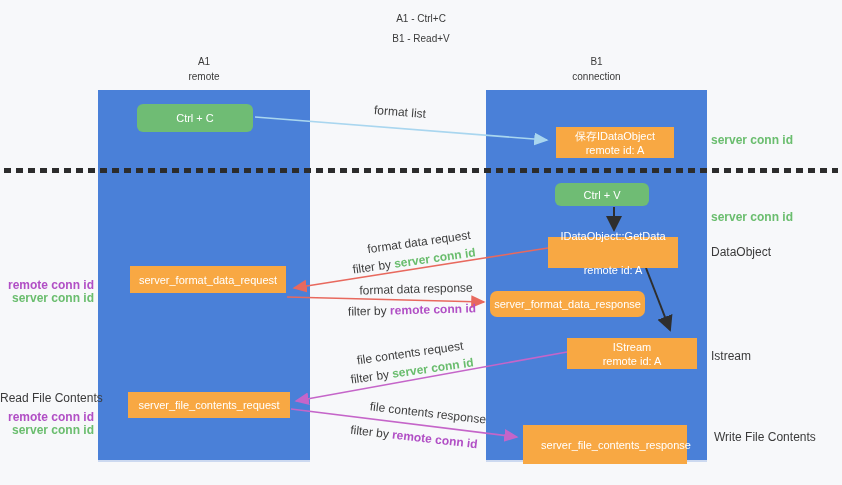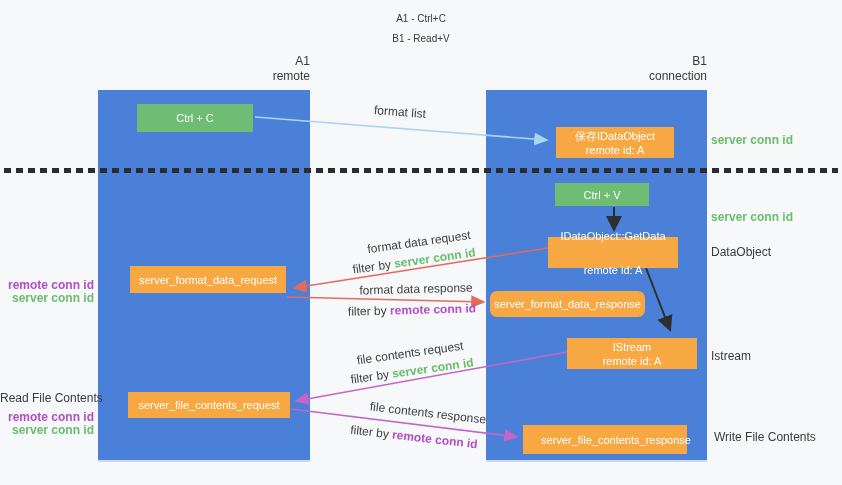--- a/index.html
+++ b/index.html
@@ -20,52 +20,52 @@
   .lane {
     position: absolute; top: 90px; height: 372px;
     background: var(--lane-blue, #4a80d8);
     border-bottom: 2px solid #ccd9f0;
     z-index: 1;
   }
   .lane-a { left: 98px;  width: 212px; }
   .lane-b { left: 486px; width: 221px; }
 
   .lane-header {
-    position: absolute; top: 54px; text-align: right;
-    font-size: 12px; line-height: 15px; color: #3a3a3a; z-index: 2;
+    position: absolute; top: 54px; text-align: center;
+    font-size: 10px; line-height: 15px; color: #3a3a3a; z-index: 2;
   }
   .lane-header-a { left: 98px;  width: 212px; }
   .lane-header-b { left: 486px; width: 221px; }
 
   .dotted-line {
     position: absolute; left: 4px; top: 168px; width: 834px; height: 5px;
     background: repeating-linear-gradient(90deg, #2c2c2c 0 7px, transparent 7px 12px);
     z-index: 3;
   }
 
   svg.arrows { position: absolute; inset: 0; z-index: 4; pointer-events: none; }
 
   .node {
     position: absolute; z-index: 5;
     display: flex; flex-direction: column; align-items: center; justify-content: center;
     color: #ffffff; font-size: 11px; line-height: 14px; text-align: center;
     white-space: nowrap;
   }
-  .node.green  { background: var(--node-green,  #6fbc74); }
+  .node.green  { background: var(--node-green,  #6fbc74); border-radius: 6px; }
   .node.orange { background: var(--node-orange, #f8a843); }
 
   .node-ctrl-c      { left: 137px; top: 104px; width: 116px; height: 28px; }
   .node-save        { left: 556px; top: 127px; width: 118px; height: 31px; }
   .node-ctrl-v      { left: 555px; top: 183px; width: 94px; height: 23px; }
   .node-getdata     { left: 548px; top: 237px; width: 130px; height: 31px; gap: 20px; }
   .node-format-req  { left: 130px; top: 266px; width: 156px; height: 27px; }
   .node-format-resp { left: 490px; top: 291px; width: 155px; height: 26px; border-radius: 7px; }
   .node-istream     { left: 567px; top: 338px; width: 130px; height: 31px; }
   .node-file-req    { left: 128px; top: 392px; width: 162px; height: 26px; }
-  .node-file-resp   { left: 523px; top: 425px; width: 164px; height: 29px; padding-left: 22px; }
+  .node-file-resp   { left: 523px; top: 425px; width: 164px; height: 39px; padding-left: 22px; }
 
   .edge-label {
     position: absolute; z-index: 6; white-space: nowrap;
     font-size: 12px; color: #3e3e3e;
     transform: translate(-50%, -50%);
   }
   .green-key  { color: var(--server-conn-green, #6abd6e); font-weight: 700; }
   .purple-key { color: var(--remote-conn-purple, #b14fc5); font-weight: 700; }
 
   .side-label {

